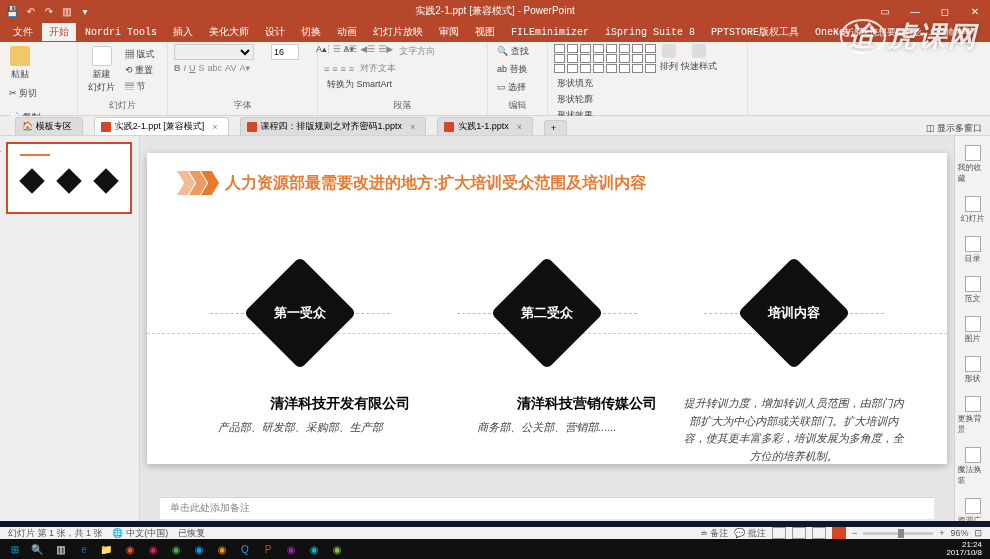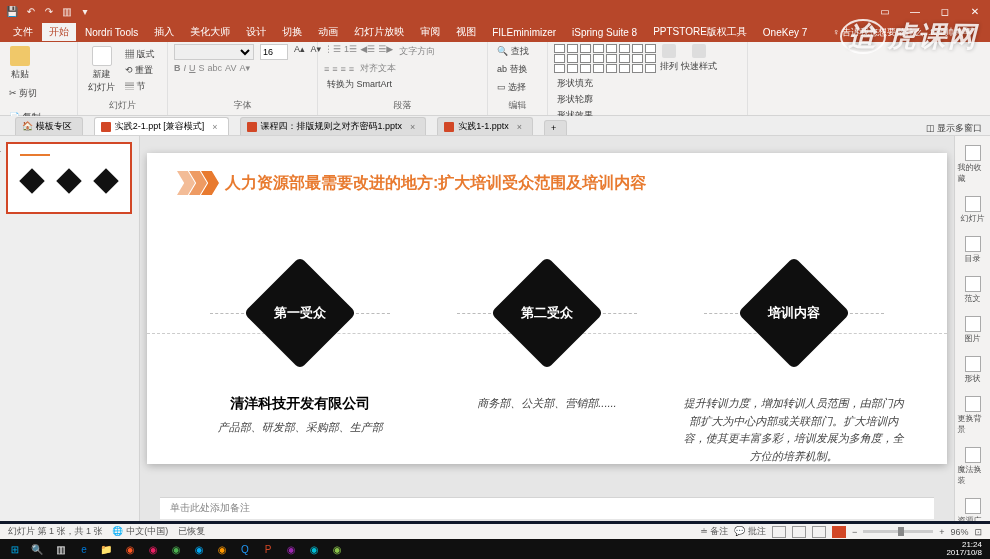--- a/index.html
+++ b/index.html
@@ -6,21 +6,21 @@
 body { width: 990px; height: 559px; background: #e6e6e6; overflow: hidden; font-size: 11px; position: relative; }
 
 .titlebar { height: 22px; background: #b7472a; color: #fff; display: flex; align-items: center; font-size: 10px; position: relative; }
 .titlebar .qat { display: flex; gap: 4px; padding-left: 6px; }
 .titlebar .qat span { width: 14px; height: 14px; display: inline-flex; align-items: center; justify-content: center; opacity: .9; }
 .titlebar .title { position: absolute; left: 50%; transform: translateX(-50%); font-size: 10px; }
 .titlebar .winbtns { position: absolute; right: 0; display: flex; }
 .titlebar .winbtns span { width: 30px; height: 22px; display: inline-flex; align-items: center; justify-content: center; }
 
 .menubar { height: 20px; background: #b7472a; color: #fff; display: flex; align-items: center; font-size: 10px; padding-left: 6px; gap: 2px; position: relative; }
-.menubar .tab { padding: 2px 7px; cursor: pointer; }
+.menubar .tab { padding: 2px 7px; cursor: pointer; font-family: Liberation Mono, monospace; }
 .menubar .tab.active { background: #f3f2f1; color: #b7472a; }
 .menubar .right { position: absolute; right: 18px; display: flex; align-items: center; font-size: 9px; }
 
 .ribbon { height: 74px; background: #f3f2f1; border-bottom: 1px solid #d4d4d4; display: flex; font-size: 9px; color: #444; }
 .ribbon .group { border-right: 1px solid #e0e0e0; padding: 2px 6px; display: flex; flex-direction: column; justify-content: space-between; }
 .ribbon .group .ctrls { display: flex; gap: 3px; flex-wrap: wrap; align-items: center; }
 .ribbon .group .lbl { text-align: center; font-size: 9px; color: #666; padding-bottom: 1px; }
 .ribbon .bigbtn { display: flex; flex-direction: column; align-items: center; gap: 2px; padding: 2px 4px; }
 .ribbon .bigbtn .ic { width: 20px; height: 20px; background: #ddd; border-radius: 2px; }
 .ribbon select, .ribbon input { font-size: 9px; border: 1px solid #ccc; padding: 0 2px; height: 16px; }
@@ -51,29 +51,29 @@
 .slide .chev.c1 { opacity: .5; }
 .slide .chev.c2 { opacity: .75; }
 .slide .title { color: #e87a2f; font-size: 16px; font-weight: bold; }
 .slide .divider { position: absolute; top: 180px; left: 0; right: 0; border-top: 1px dashed #ccc; }
 .slide .items { position: absolute; top: 120px; left: 0; right: 0; display: flex; justify-content: space-around; padding: 0 30px; }
 .slide .item { width: 220px; text-align: center; }
 .slide .diamond { width: 80px; height: 80px; background: #0f0f0f; transform: rotate(45deg); margin: 0 auto 40px; position: relative; border-radius: 6px; }
 .slide .diamond span { position: absolute; inset: 0; transform: rotate(-45deg); display: flex; align-items: center; justify-content: center; color: #fff; font-size: 13px; font-weight: bold; }
 .slide .dline { position: absolute; top: 40px; width: 60px; border-top: 1px dashed #bbb; }
 .slide .dl { left: -50px; } .slide .dr { right: -50px; }
-.slide .h3 { font-weight: bold; font-size: 14px; margin-bottom: 6px; }
+.slide .h3 { font-weight: bold; font-size: 14px; margin-bottom: 6px; text-align: right; }
 .slide .p { font-size: 11px; color: #444; line-height: 1.6; font-style: italic; }
 .notes { height: 22px; border-top: 1px solid #d4d4d4; background: #fff; padding: 3px 10px; font-size: 10px; color: #888; margin: 16px 20px 2px; }
 
 .rpanel { width: 36px; background: #f3f2f1; border-left: 1px solid #d4d4d4; display: flex; flex-direction: column; align-items: center; padding-top: 6px; gap: 6px; font-size: 8px; color: #555; }
 .rpanel .rb { width: 30px; display: flex; flex-direction: column; align-items: center; gap: 1px; padding: 3px 0; }
 .rpanel .rb .ric { width: 16px; height: 16px; border: 1px solid #aaa; background: #fff; }
 
-.statusbar { position: absolute; bottom: 20px; left: 0; right: 0; height: 18px; background: #f3f2f1; border-top: 3px solid #0f172a; display: flex; align-items: center; font-size: 9px; color: #555; padding: 0 8px; justify-content: space-between; }
+.statusbar { position: absolute; bottom: 20px; left: 0; right: 0; height: 18px; background: #f3f2f1; border-top: 6px solid #0f172a; display: flex; align-items: center; font-size: 9px; color: #555; padding: 0 8px; justify-content: space-between; }
 .statusbar .sright { display: flex; align-items: center; gap: 6px; }
 .statusbar .vbtn { width: 14px; height: 12px; border: 1px solid #999; }
 .statusbar .zslider { width: 70px; height: 3px; background: #ccc; position: relative; }
 .statusbar .zslider::after { content: ''; position: absolute; left: 50%; top: -3px; width: 6px; height: 9px; background: #888; }
 
 .taskbar { position: absolute; bottom: 0; left: 0; right: 0; height: 20px; background: #101010; display: flex; align-items: center; padding: 0 4px; gap: 1px; }
 .taskbar .tb { width: 22px; height: 16px; display: flex; align-items: center; justify-content: center; color: #fff; font-size: 10px; }
 .taskbar .clock { margin-left: auto; color: #fff; font-size: 8px; text-align: right; line-height: 1; padding-right: 4px; }
 
 .watermark { position: absolute; top: 18px; right: 12px; color: rgba(255,255,255,.85); font-size: 28px; font-weight: bold; font-style: italic; letter-spacing: 2px; z-index: 50; pointer-events: none; text-shadow: 0 0 4px rgba(0,0,0,.3); }
@@ -82,20 +82,21 @@
 <body>
 
 <div class="titlebar">
   <div class="qat">
     <span>💾</span>
     <span>↶</span>
     <span>↷</span>
     <span>▥</span>
     <span>▾</span>
   </div>
+  <div class="title">实践2-1.ppt [兼容模式] - PowerPoint</div>
   <div class="winbtns">
     <span>▭</span>
     <span>—</span>
     <span>◻</span>
     <span>✕</span>
   </div>
 </div>
 
 <div class="menubar" id="menubar">
   <div class="tab">文件</div>
@@ -145,21 +146,21 @@
       <div style="display:flex;flex-direction:column;gap:1px">
         <span class="txtbtn">▦ <span>版式</span></span>
         <span class="txtbtn">⟲ <span>重置</span></span>
         <span class="txtbtn">▤ <span>节</span></span>
       </div>
     </div>
     <div class="lbl">幻灯片</div>
   </div>
   <div class="group" style="width:150px">
     <div class="ctrls" style="flex-direction:column;align-items:flex-start;gap:3px">
-      <div style="display:flex;gap:6px">
+      <div style="display:flex;gap:17px">
         <select style="width:80px"><option></option></select>
         <input style="width: 28px;" value="16">
         <span>A▴</span>
           <span>A▾</span>
       </div>
       <div style="display:flex;gap:3px;color:#888">
         <span><b>B</b></span>
         <span><i>I</i></span>
         <span><u>U</u></span>
         <span>S</span>
@@ -281,21 +282,21 @@
           </div>
           <div class="title">人力资源部最需要改进的地方:扩大培训受众范围及培训内容</div>
         </div>
         <div class="divider"></div>
         <div class="items" id="slide-items">
             <div class="item"><div style="position:relative;display:inline-block"><div class="dline dl"></div><div class="dline dr"></div><div class="diamond">
                   <span>第一受众</span>
                 </div></div><div class="h3">清洋科技开发有限公司</div><div class="p">产品部、研发部、采购部、生产部</div></div>
             <div class="item"><div style="position:relative;display:inline-block"><div class="dline dl"></div><div class="dline dr"></div><div class="diamond">
                   <span>第二受众</span>
-                </div></div><div class="p">商务部、公关部、营销部......</div></div>
+                </div></div><div class="h3">清洋科技营销传媒公司</div><div class="p">商务部、公关部、营销部......</div></div>
             <div class="item"><div style="position:relative;display:inline-block"><div class="dline dl"></div><div class="dline dr"></div><div class="diamond">
                   <span>培训内容</span>
                 </div></div><div class="p">提升转训力度，增加转训人员范围，由部门内部扩大为中心内部或关联部门。扩大培训内容，使其更丰富多彩，培训发展为多角度，全方位的培养机制。</div></div>
           </div>
       </div>
     </div>
     <div class="notes">单击此处添加备注</div>
   </div>
 
   <div class="rpanel" id="rpanel">

